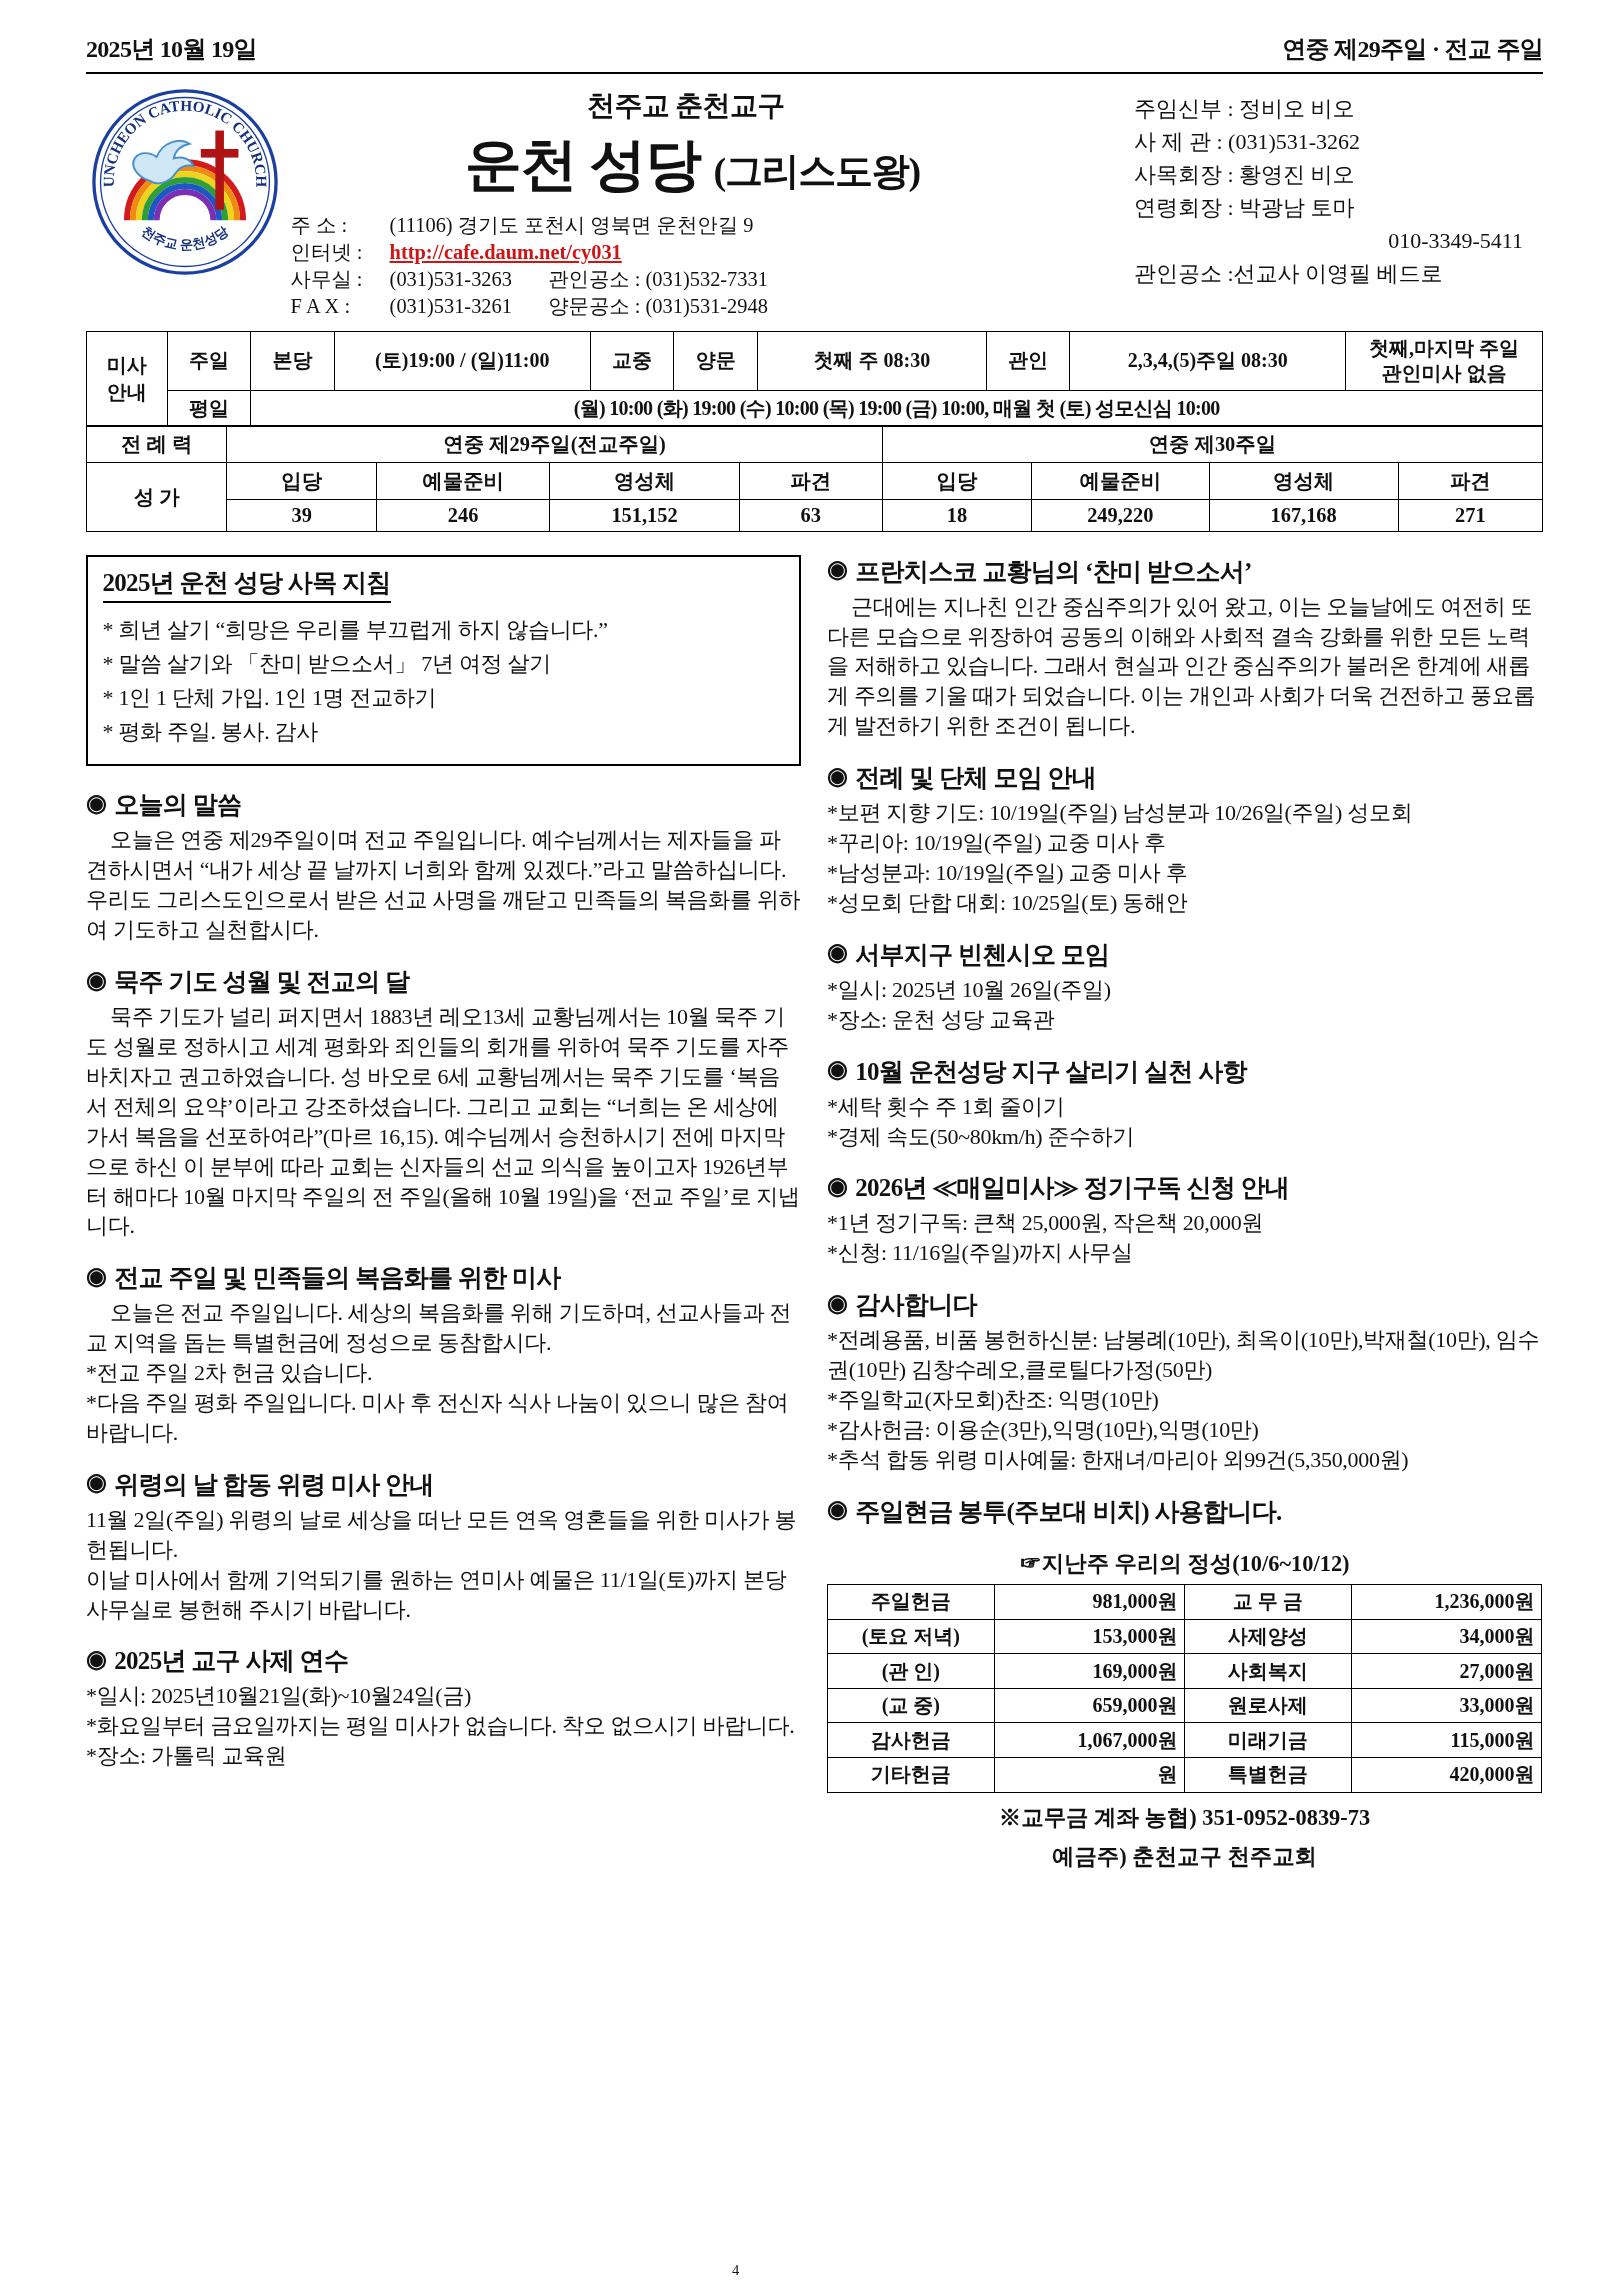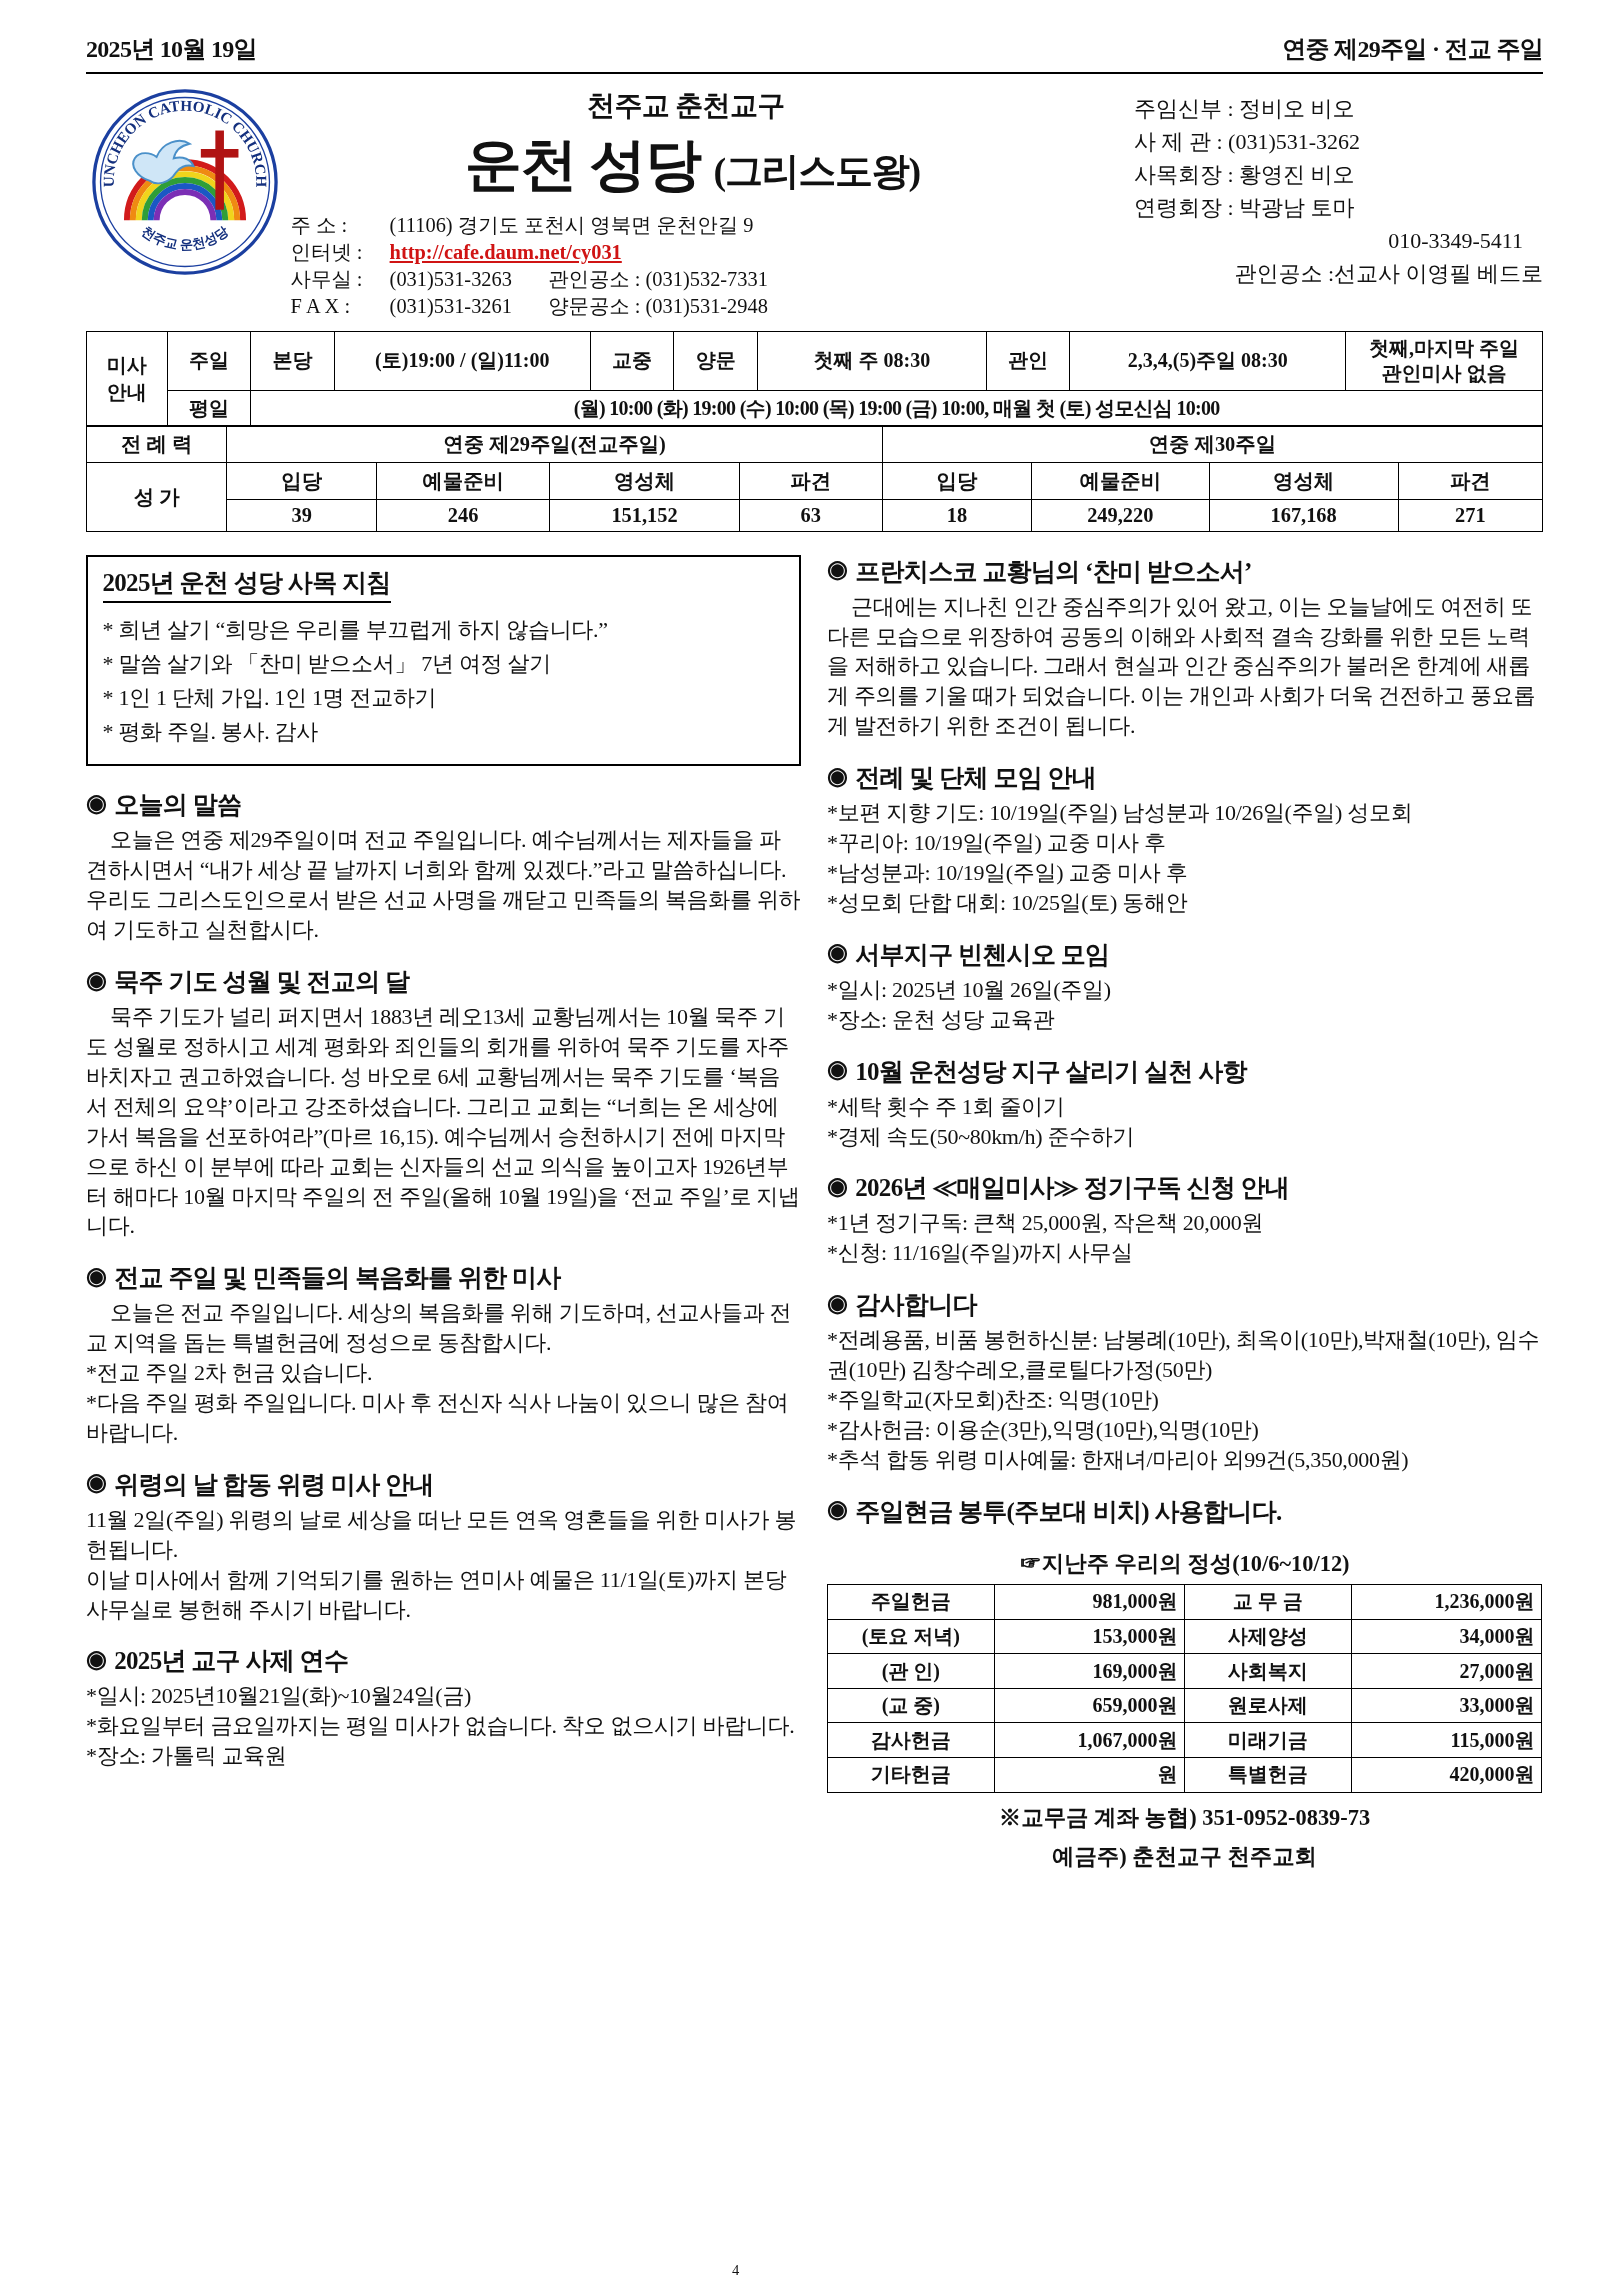--- a/index.html
+++ b/index.html
@@ -46,21 +46,21 @@
   .church-name .sub{font-size:38px;}
   .addr{font-size:20.4px;line-height:1.32;margin-top:8px;}
   .addr .lbl{display:inline-block;min-width:99px;}
   .addr a{color:#d01414;text-decoration:underline;font-weight:bold;}
   .mast-right{
     flex:0 0 409px;font-size:22px;line-height:1.5;text-align:left;
     padding-top:9.2px;
   }
   .mast-right .row{white-space:nowrap;}
   .mast-right .r2{text-align:right;padding-right:20px;}
-  .mast-right .r3{text-align:right;}
+  .mast-right .r3{text-align:left;}
   
   table.grid{
     border-collapse:collapse;width:100%;
     font-size:20.4px;
   }
   table.grid td,table.grid th{
     border:1.3px solid #000;padding:4px 5.3px;text-align:center;vertical-align:middle;
     font-weight:bold;
   }
   .massinfo{margin-top:10.5px;}

